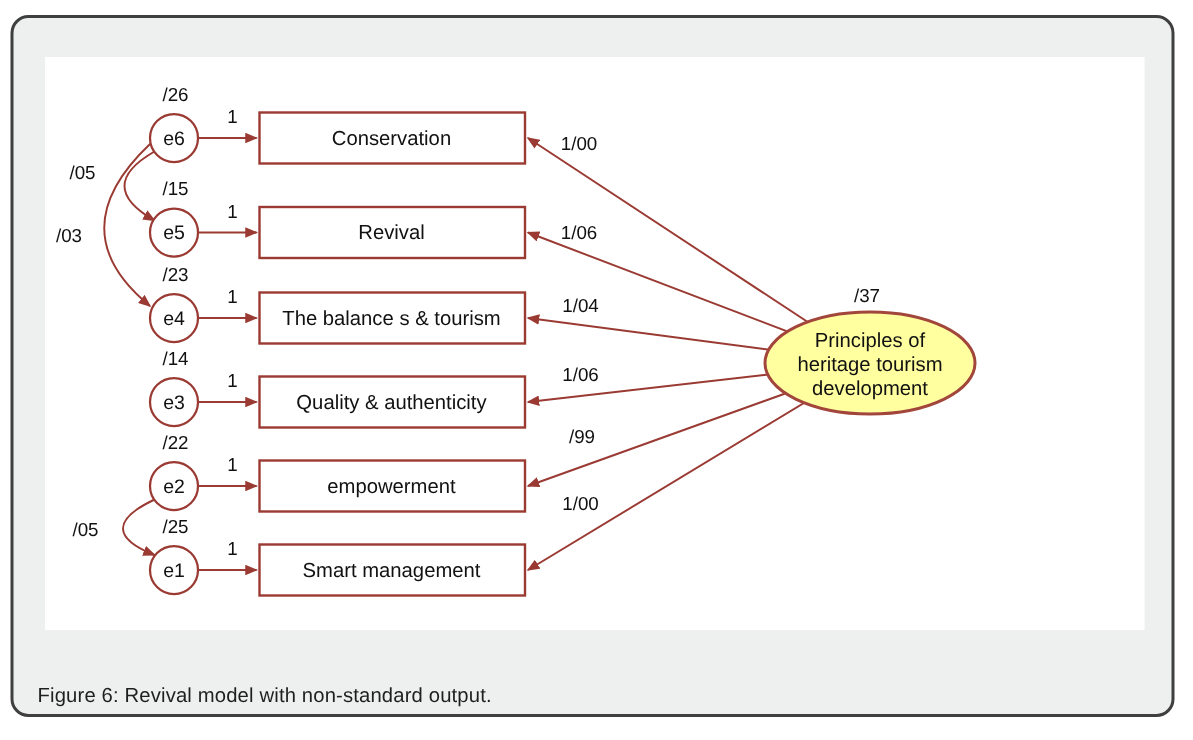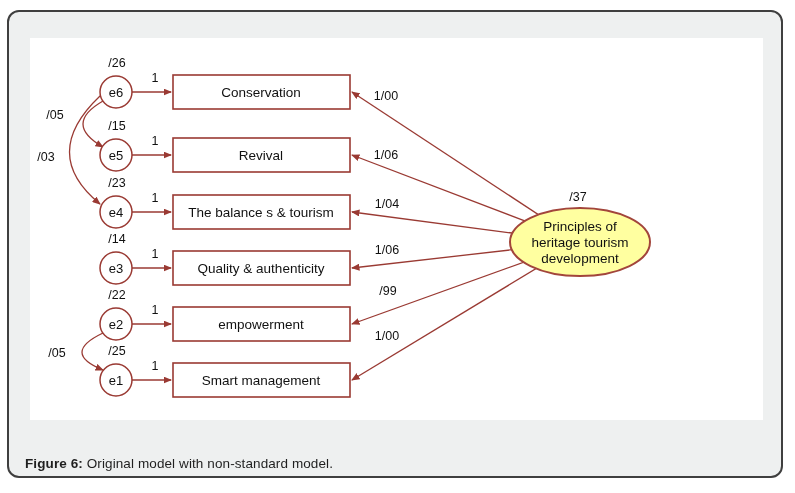--- a/index.html
+++ b/index.html
@@ -18,21 +18,21 @@
     fill:#111111;
   }
   .num{font-size:12.5px;}
   .elabel{font-size:13px;}
   .rectlabel{font-size:13.5px;}
   .latentlabel{font-size:13.5px;}
   .caption{
     position:absolute;left:16px;top:444px;
     font-size:13.5px;color:#1f1f1f;letter-spacing:0.1px;
   }
-  .caption .bold{font-weight:bold;}
+  .caption .bold{font-weight:normal;}
   :root{
     --stroke:#9a3a33;
     --latent-fill:#ffffa0;
     --latent-stroke:#a2453b;
   }
 </style>
 </head>
 <body>
 
 <div class="card">
@@ -131,15 +131,15 @@
 
         <text class="num" x="548" y="163">/37</text>
         <text class="latentlabel" x="550" y="193">Principles of</text>
         <text class="latentlabel" x="550" y="209">heritage tourism</text>
         <text class="latentlabel" x="550" y="225">development</text>
       </g>
     </svg>
   </div>
 
   <div class="caption">
-    <span class="bold">Figure 6:</span><span> Original model with non-standard model.</span>
+    <span class="bold">Figure 6:</span><span> Revival model with non-standard output.</span>
   </div>
 </div>
 
 </body></html>

